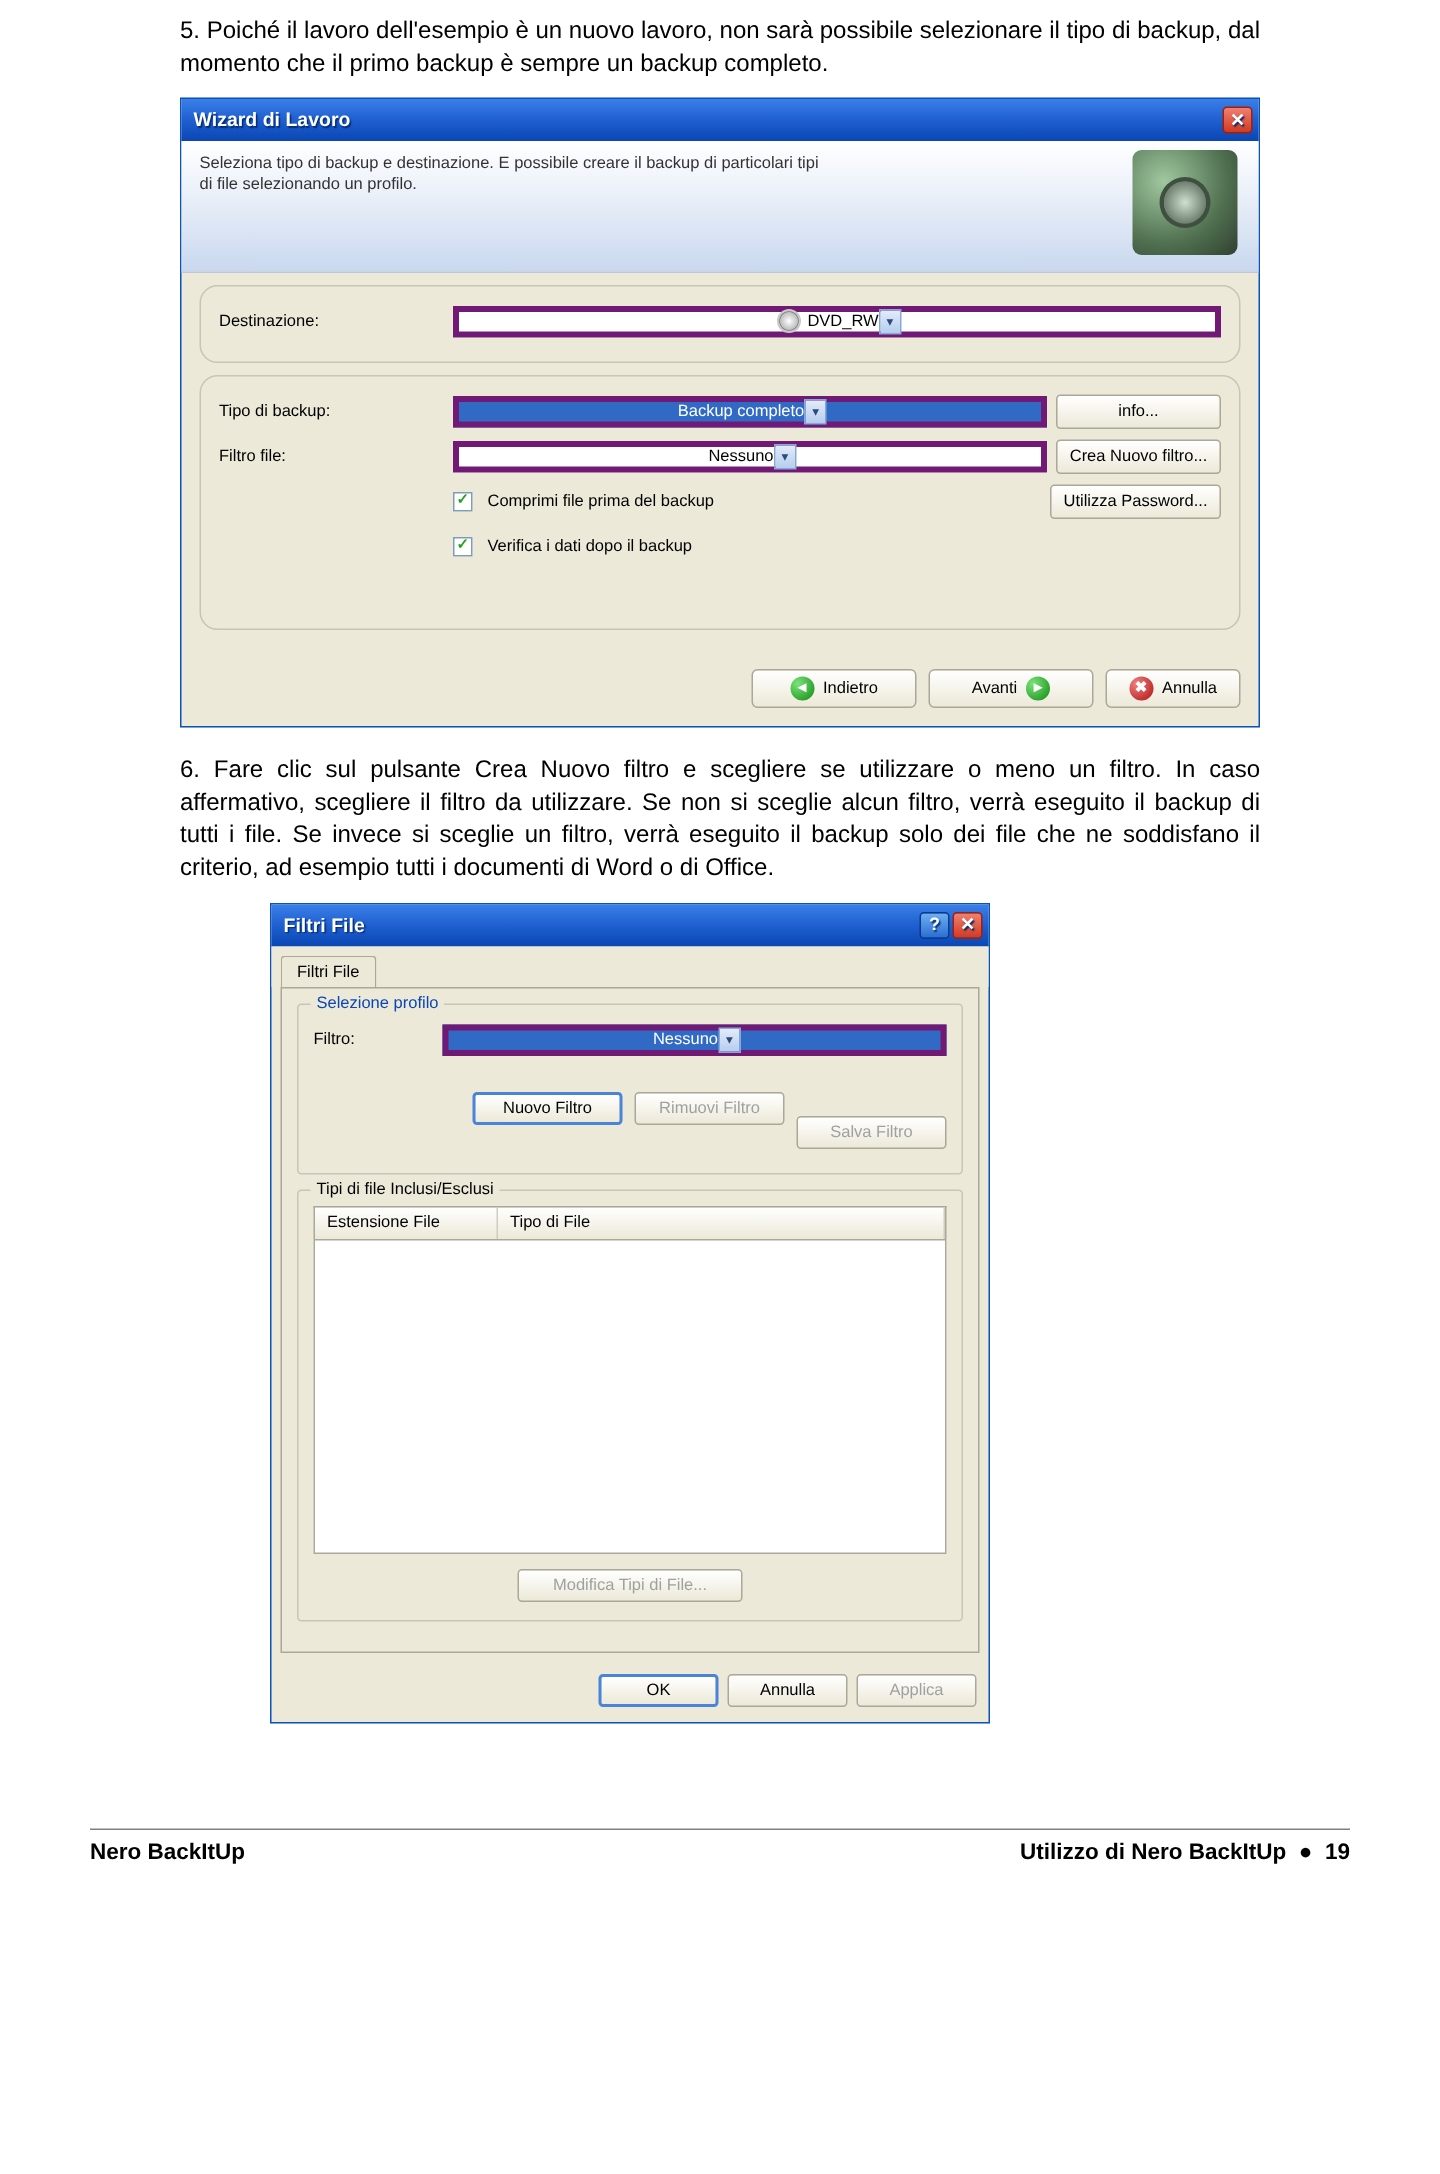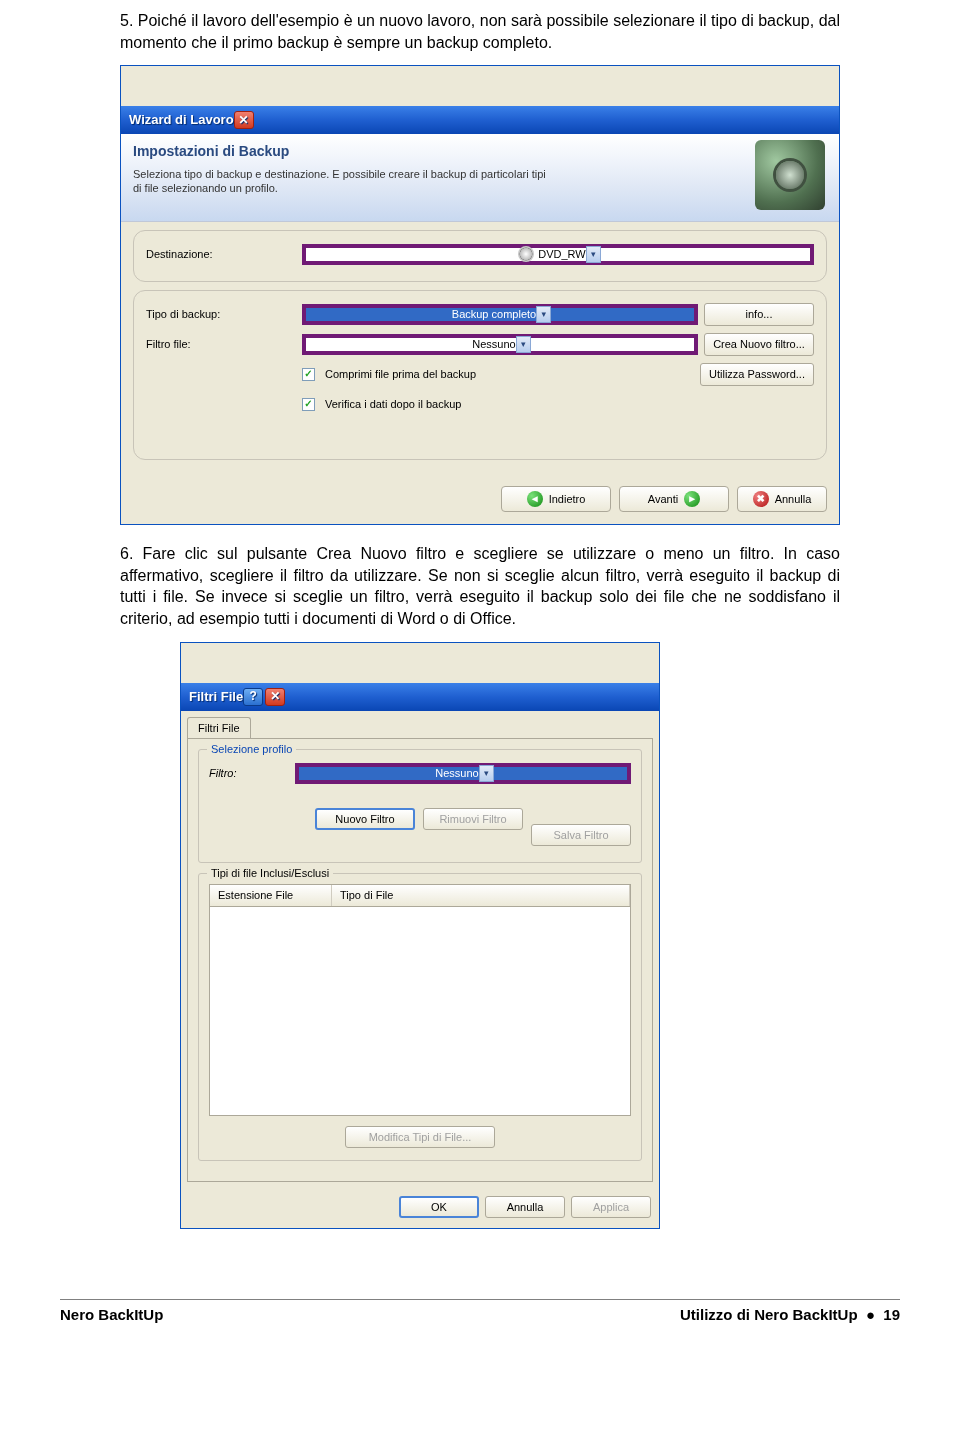--- a/index.html
+++ b/index.html
@@ -29,25 +29,25 @@
     font-size: 11px;
     color: #000;
     margin: 6px 0 18px 0;
   }
   .titlebar {
     background: linear-gradient(#3a80e8, #1f5fd0 50%, #0a46b4);
     color: #fff;
     height: 28px;
     display: flex;
     align-items: center;
+    justify-content: space-between;
     padding: 0 4px 0 8px;
     font-weight: bold;
     font-size: 13px;
     text-shadow: 1px 1px 1px #002a6e;
-    margin-top: 40px;
   }
   .tbar-right { display: flex; gap: 2px; }
   .closebtn {
     width: 20px; height: 18px;
     background: linear-gradient(#f08070,#d23a20);
     border: 1px solid #a02010;
     border-radius: 3px;
     color: #fff; display:flex;align-items:center;justify-content:center;
     font-size: 12px; font-weight:bold;
   }
@@ -248,21 +248,20 @@
 
   <div class="window">
     <div class="titlebar">
       <span>Wizard di Lavoro</span>
       <div class="tbar-right">
         <div class="closebtn">✕</div>
       </div>
     </div>
 
     <div class="ribbon">
-      <div class="ribbon-title">Impostazioni di Backup</div>
       <div class="ribbon-sub">Seleziona tipo di backup e destinazione. E possibile creare il backup di particolari tipi di file selezionando un profilo.</div>
       <div class="safe-icon"></div>
     </div>
 
     <div class="body-area">
 
       <div class="groupbox">
         <div class="row">
           <span class="lbl">Destinazione:</span>
           <div class="combo" style="margin-right:0;">
@@ -332,21 +331,21 @@
     </div>
 
     <div class="tabhdr">
       <div class="tab">Filtri File</div>
     </div>
     <div class="tabpanel">
 
       <div class="fieldset">
         <span class="legend">Selezione profilo</span>
         <div class="row">
-          <span class="lbl" style="width:80px;font-style:italic;">Filtro:</span>
+          <span class="lbl" style="width:80px;">Filtro:</span>
           <div class="combo blue-sel">
             <span>Nessuno</span>
             <span class="arrow">▾</span>
           </div>
         </div>
         <div class="row" style="justify-content:flex-end;gap:8px;margin-top:6px;">
           <button class="smbtn default" style="min-width:100px;">Nuovo Filtro</button>
           <button class="smbtn dis" style="min-width:100px;">Rimuovi Filtro</button>
           <button class="smbtn dis" style="min-width:100px;margin-top:32px;">Salva Filtro</button>
         </div>

